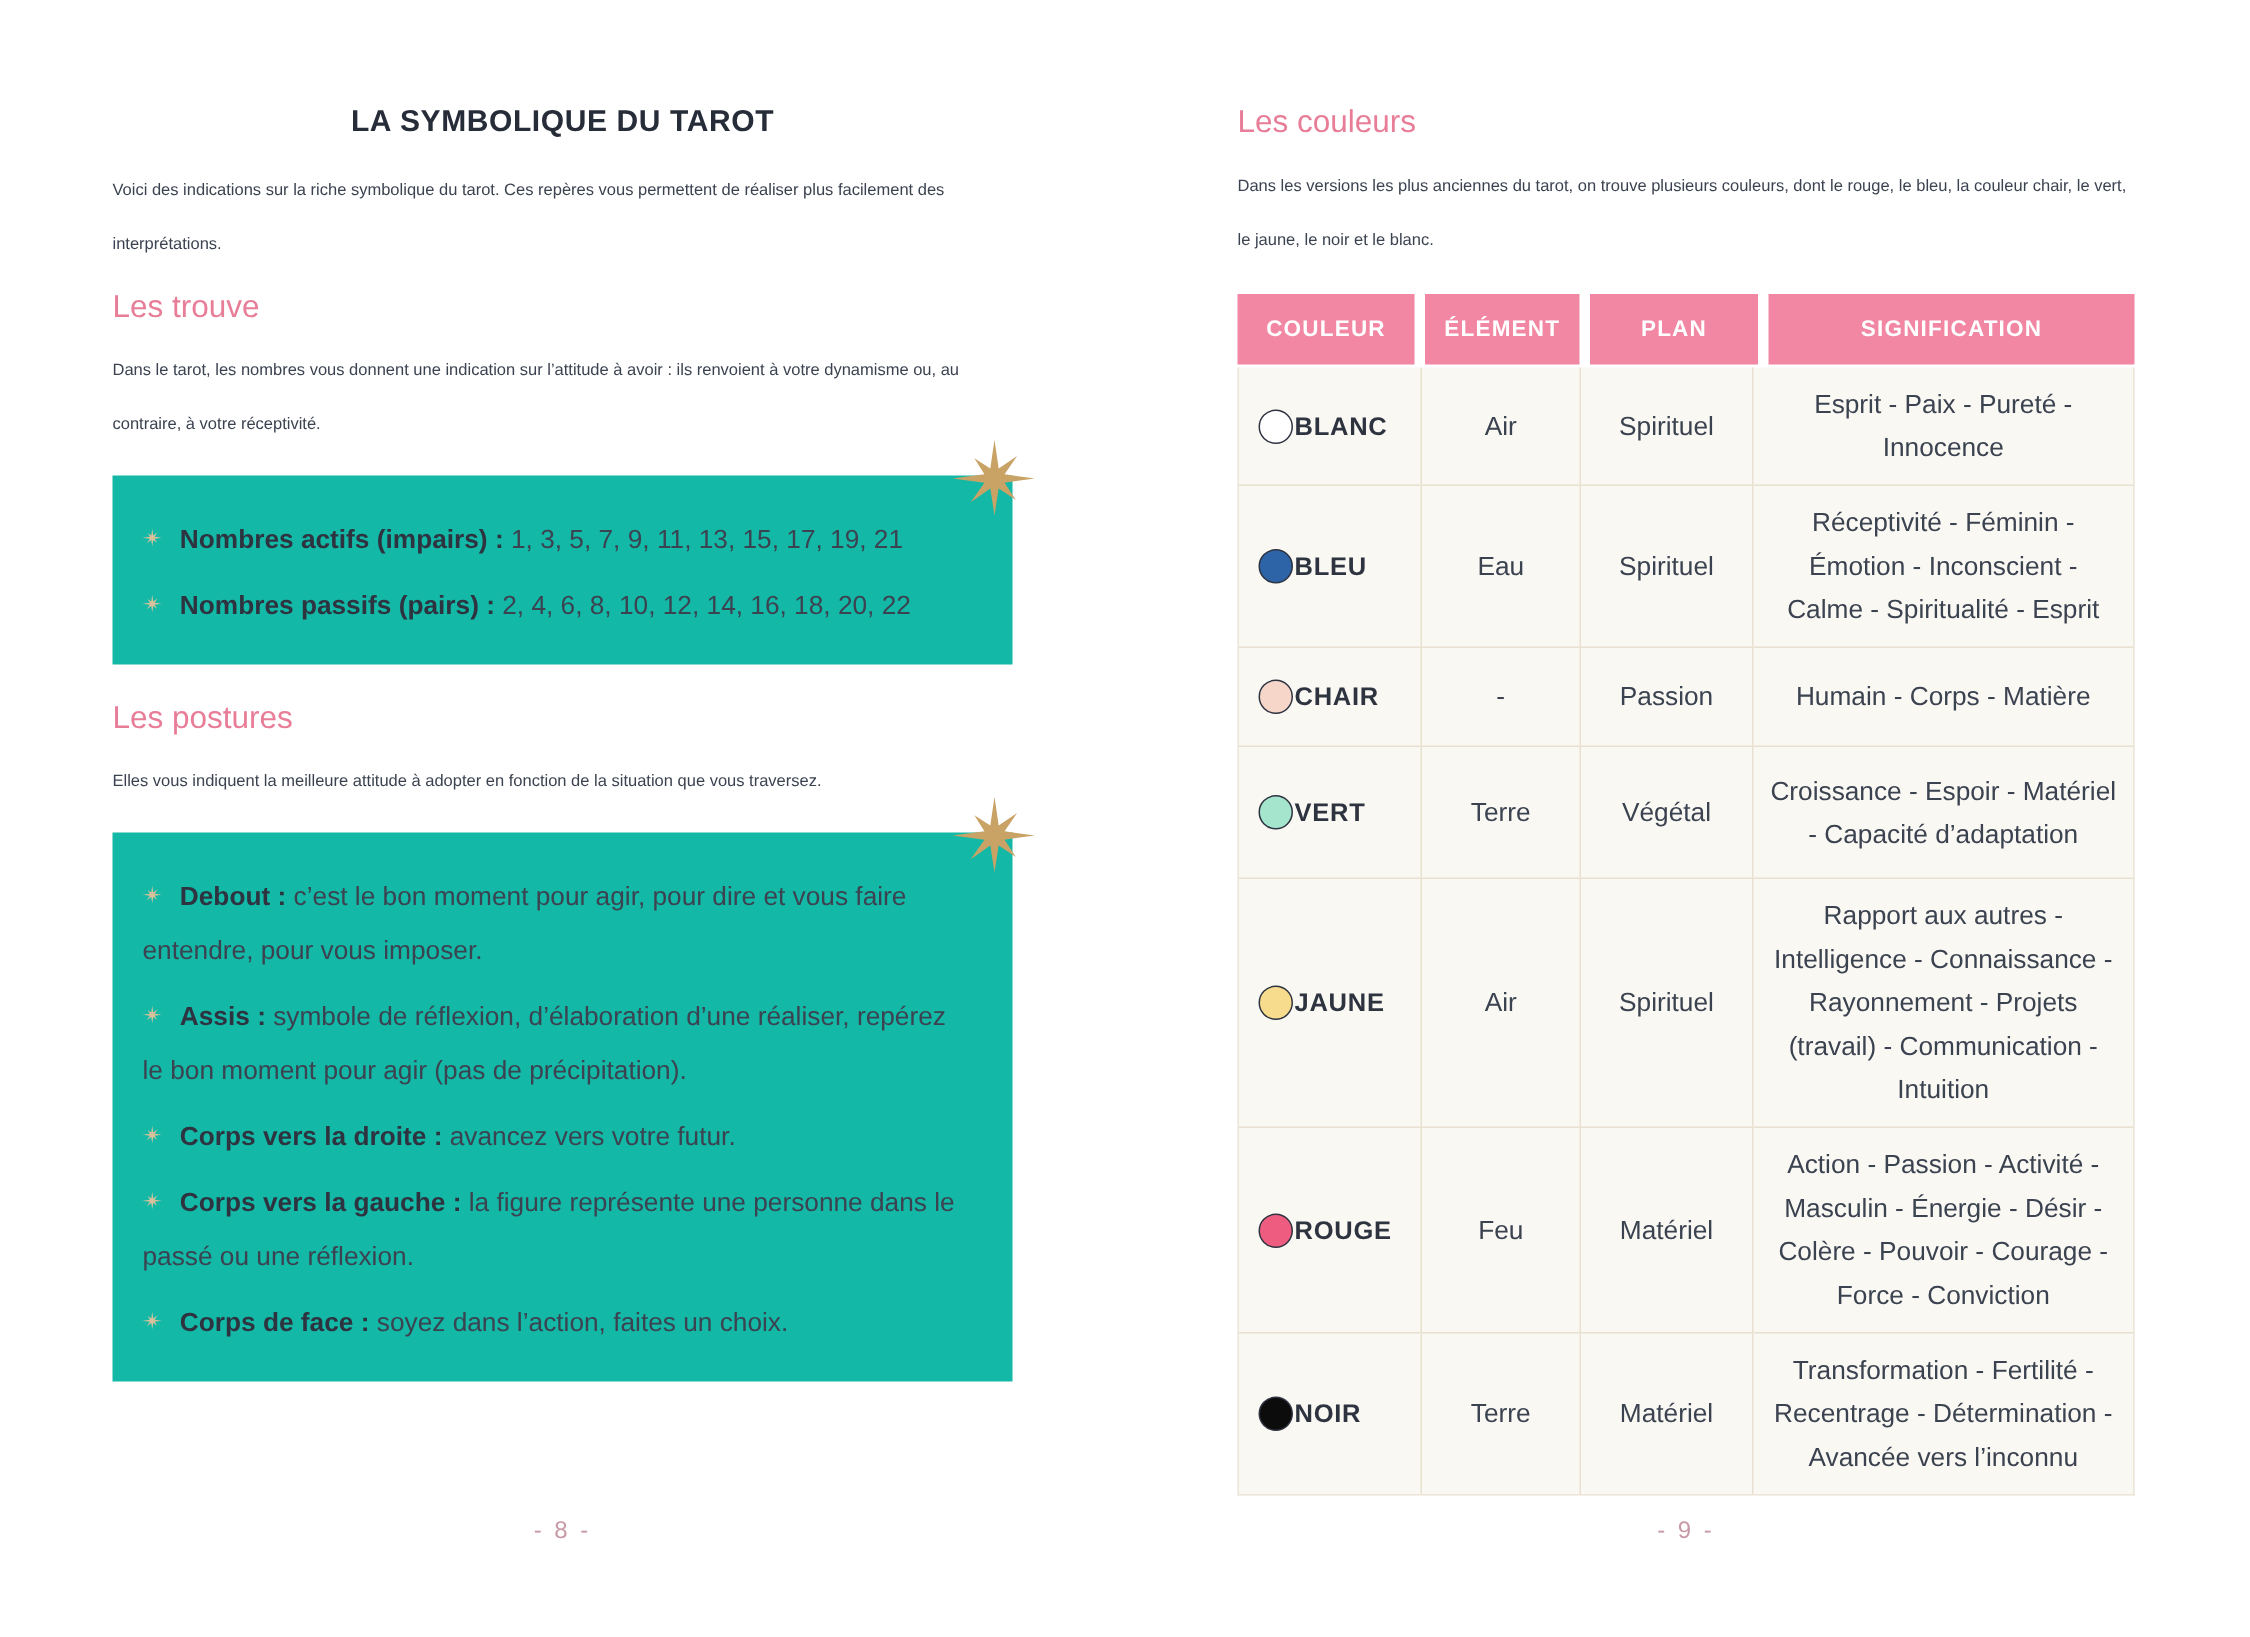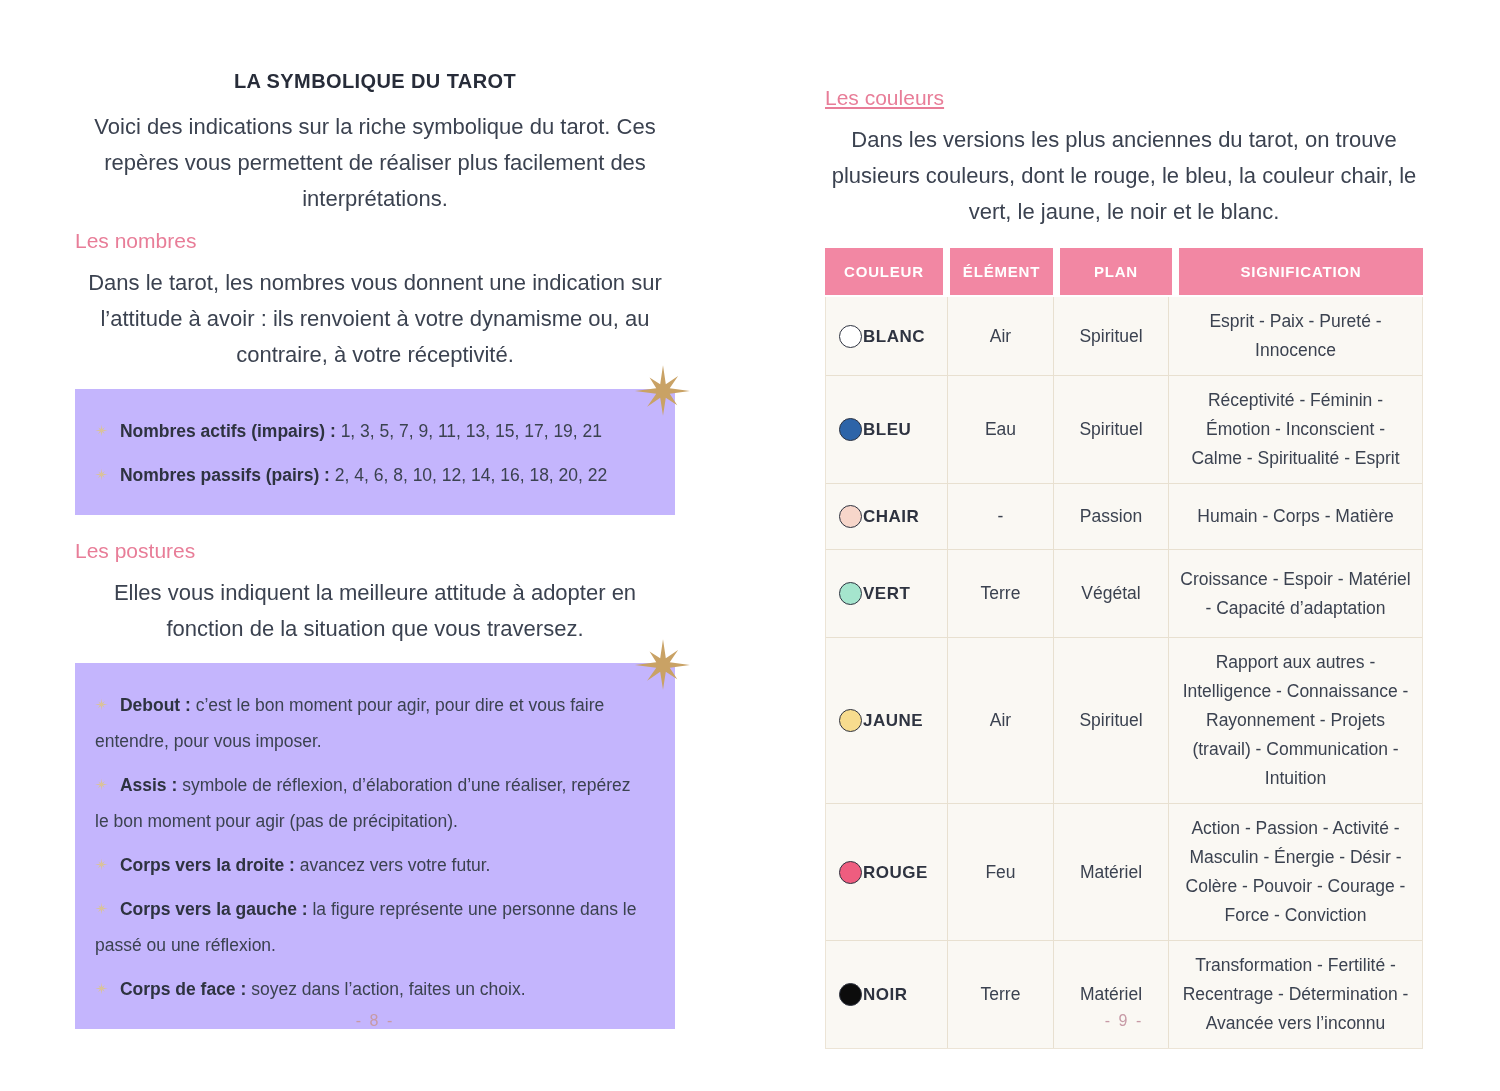--- a/index.html
+++ b/index.html
@@ -6,24 +6,24 @@
   html,body { margin:0; padding:0; }
   body {
     width:1500px; height:1091px; background:#ffffff;
     font-family:"Liberation Sans", sans-serif;
     color:#3b4250; position:relative; overflow:hidden;
   }
 
   
   .page-left { position:absolute; left:75px; top:70px; width:600px; }
   .doc-title { font-size:20px; font-weight:700; color:#272c39; letter-spacing:.4px; margin:0 0 16px;text-align:center; }
-  .body-par { font-size:22px; line-height:36px; margin:12px 0 8px;text-align:center; }
+  .body-par { font-size:11px; line-height:36px; margin:12px 0 8px; }
   .pink-heading { color:#e87d98; font-size:21px; font-weight:400; margin:12px 0 10px; }
 
-  .graybox { background:#c4b5fd; position:relative; padding:24px 26px 22px 20px; margin:16px 0 24px; }
+  .graybox { background:#14b8a6; position:relative; padding:24px 26px 22px 20px; margin:16px 0 24px; }
   .corner-star { position:absolute; top:-26px; right:-16px; width:56px; height:56px; }
   .bullet-par { font-size:17.5px; line-height:36px; margin:0 0 8px; }
   .bullet-par:last-child { margin-bottom:0; }
   .star-bullet { display:inline-block; width:13px; height:13px; margin-right:7px; vertical-align:baseline; }
   .b-label { font-weight:700; color:#2e3340; }
 
   
   .page-right { position:absolute; left:825px; top:70px; width:598px; }
 
   .ctable { width:598px; margin-top:18px; }
@@ -51,21 +51,21 @@
   .star-gold { fill:#c9a265; }
   .star-tan  { fill:#d9c29b; }
 </style>
 </head>
 <body>
 
 <div class="page-left">
   <h1 class="doc-title">LA SYMBOLIQUE DU TAROT</h1>
   <p class="body-par">Voici des indications sur la riche symbolique du tarot. Ces repères vous permettent de réaliser plus facilement des interprétations.</p>
 
-  <h2 class="pink-heading">Les nombres</h2>
+  <h2 class="pink-heading">Les trouve</h2>
   <p class="body-par">Dans le tarot, les nombres vous donnent une indication sur l’attitude à avoir : ils renvoient à votre dynamisme ou, au contraire, à votre réceptivité.</p>
 
   <div class="graybox">
     <svg class="corner-star" viewBox="0 0 100 100">
         <polygon class="star-gold" points="50,4 55,38 76.9,23.1 62,45 98,50 62,55 75.5,75.5 55,62 50,94 45,62 21.7,78.3 38,55 0,50 38,45 26,26 45,38"></polygon>
       </svg>
     <p class="bullet-par">
       <svg class="star-bullet" viewBox="0 0 100 100">
           <polygon class="star-tan" points="50,4 55,38 76.9,23.1 62,45 98,50 62,55 75.5,75.5 55,62 50,94 45,62 21.7,78.3 38,55 0,50 38,45 26,26 45,38"></polygon>
         </svg>
@@ -120,21 +120,21 @@
       <svg class="star-bullet" viewBox="0 0 100 100">
           <polygon class="star-tan" points="50,4 55,38 76.9,23.1 62,45 98,50 62,55 75.5,75.5 55,62 50,94 45,62 21.7,78.3 38,55 0,50 38,45 26,26 45,38"></polygon>
         </svg>
       <span class="b-label">Corps de face :</span>
       <span>soyez dans l’action, faites un choix.</span>
     </p>
   </div>
 </div>
 
 <div class="page-right">
-  <h2 class="pink-heading" style="margin-top:16px;text-decoration:underline;">Les couleurs</h2>
+  <h2 class="pink-heading" style="margin-top:0;">Les couleurs</h2>
   <p class="body-par">Dans les versions les plus anciennes du tarot, on trouve plusieurs couleurs, dont le rouge, le bleu, la couleur chair, le vert, le jaune, le noir et le blanc.</p>
 
   <div class="ctable">
     <div class="thead">
       <div class="th">COULEUR</div>
       <div class="th">ÉLÉMENT</div>
       <div class="th">PLAN</div>
       <div class="th">SIGNIFICATION</div>
     </div>
     <div class="tbody">

